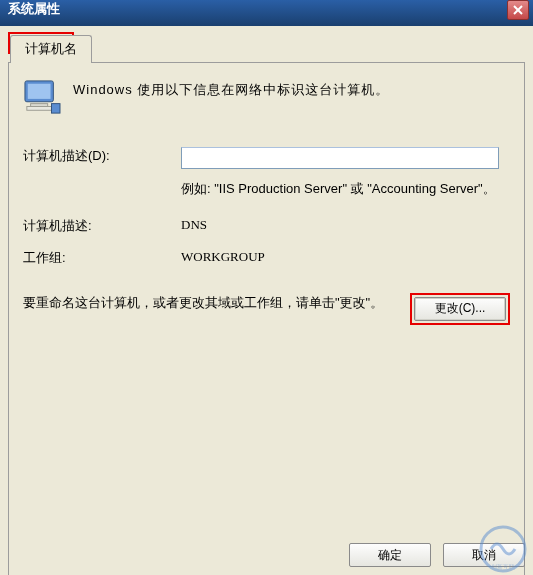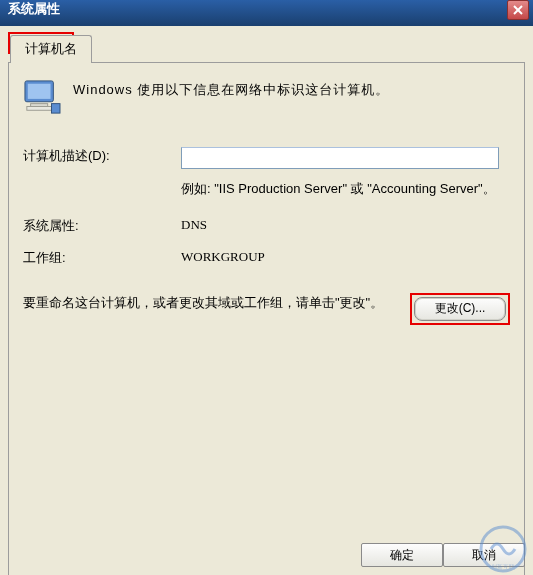--- a/index.html
+++ b/index.html
@@ -147,32 +147,32 @@
     }
     .change-btn-wrap {
       border: 2px solid #e60000;
       padding: 2px;
     }
     .change-btn {
       width: 92px;
       height: 24px;
       border: 1px solid #8a8a8a;
       background: linear-gradient(to bottom, #fdfdfd, #e6e6e0);
-      border-radius: 8px;
+      border-radius: 2px;
       font-family: inherit;
       font-size: 12px;
       cursor: pointer;
       box-shadow: 0 0 0 1px #d0d0c8 inset;
     }
     .button-row {
       position: absolute;
       bottom: 8px;
       right: 8px;
       display: flex;
-      gap: 0;
+      gap: 12px;
       align-items: center;
     }
     .dlg-btn {
       width: 82px;
       height: 24px;
       border: 1px solid #8a8a8a;
       background: linear-gradient(to bottom, #fdfdfd, #e6e6e0);
       border-radius: 2px;
       font-family: inherit;
       font-size: 12px;
@@ -222,21 +222,21 @@
     <div class="form-row">
       <div class="row-label">计算机描述(D):</div>
       <div class="row-value">
         <input type="text" class="desc-input" value="" style="">
       </div>
     </div>
 
     <div class="example-text">例如: "IIS Production Server" 或 "Accounting Server"。</div>
 
     <div class="info-row">
-      <div class="info-label">系统属性:</div>
+      <div class="info-label">计算机描述:</div>
       <div class="info-value">DNS</div>
     </div>
 
     <div class="info-row">
       <div class="info-label">工作组:</div>
       <div class="info-value">WORKGROUP</div>
     </div>
 
     <div class="rename-section">
       <div class="rename-text">要重命名这台计算机，或者更改其域或工作组，请单击"更改"。</div>

